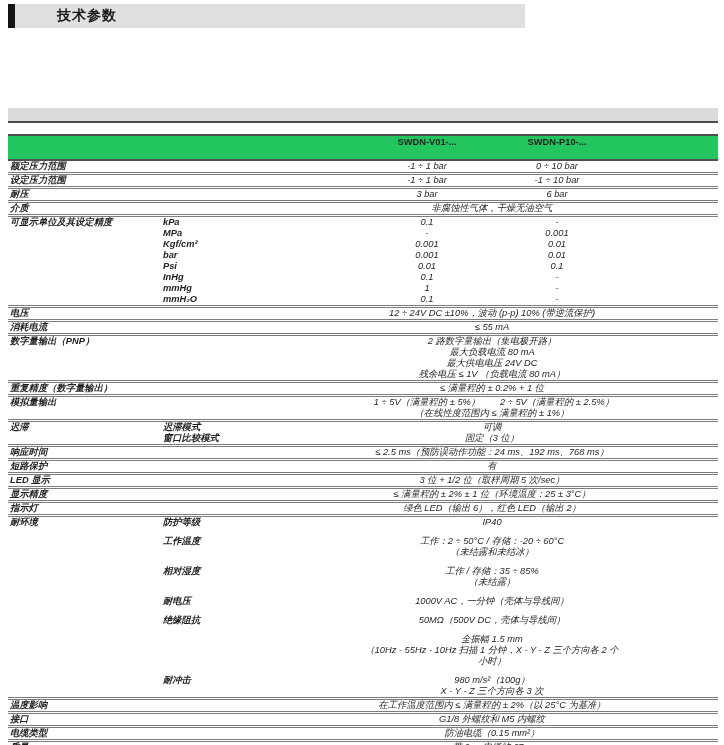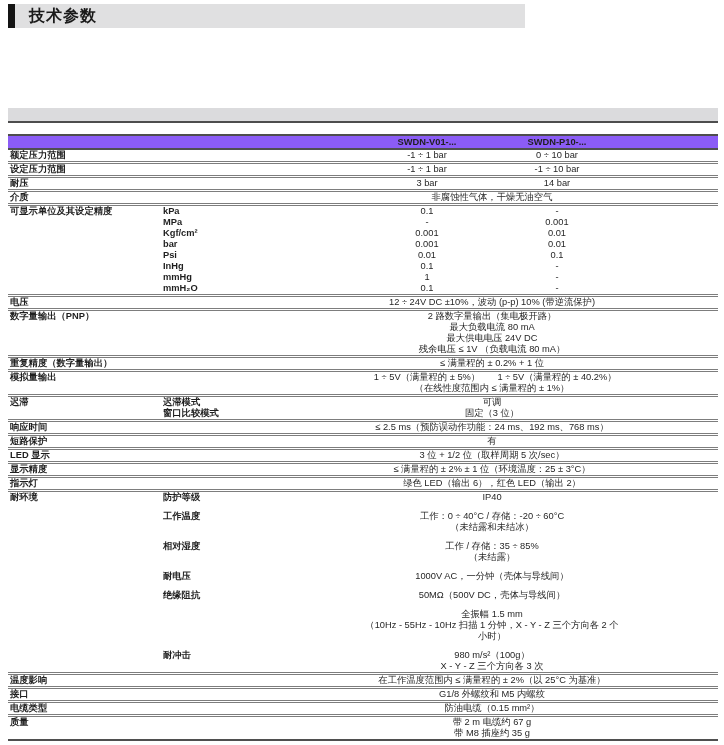--- a/index.html
+++ b/index.html
@@ -16,48 +16,49 @@
     position: absolute; left: 8px; top: 4px;
     width: 517px; height: 24px;
     display: flex; align-items: stretch;
   }
   .title-accent { width: 7px; background: #141414; }
   .title-bg {
     flex: 1; background: #e0e0e1;
     display: flex; align-items: center;
     padding-left: 14px;
   }
-  .title-text { font-size: 16px; font-weight: bold; color: #1a1a1a; letter-spacing: 1px; }
+  .title-text { font-size: 14px; font-weight: bold; color: #1a1a1a; letter-spacing: 1px; margin-left: 28px; }
   
   .gray-strip {
     position: absolute; left: 8px; top: 108px;
     width: 710px; height: 15px;
     background: #dbdbdd;
     border-bottom: 2px solid #4d4d4d;
   }
   
   .spec-table {
     position: absolute; left: 8px; top: 134px;
     width: 710px;
     border-top: 2px solid #4d4d4d;
     font-size: 9.3px; line-height: 11px;
   }
   .hdr-row {
     display: grid;
     grid-template-columns: 354px 130px 130px 1fr;
-    background: #8b5cf6;
-    height: 14px; line-height: 13px;
+    background: #22c55e;
+    height: 25px; line-height: 13px;
     border-bottom: 2px solid #4f4f4f;
   }
   .hdr-cell { text-align: center; font-weight: bold; color: #1f1f1f; }
   .row {
     display: grid;
     grid-template-columns: 127px 1fr;
     border-bottom: 3px double #7d7d7d;
     padding: 0;
+    font-style: italic;
   }
   .row:last-child { border-bottom: 2px solid #4f4f4f; }
   .rlabel { font-weight: bold; color: #1f1f1f; padding-left: 2px; }
   .rright { display: block; }
   .subrow {
     display: grid;
     grid-template-columns: 227px 130px 130px 1fr;
     align-items: start;
   }
   .subrow.gap { margin-bottom: 8px; }
@@ -107,21 +108,21 @@
             <div class="vcell c2">-1 ÷ 10 bar</div>
           </div>
         </div>
       </div>
       <div class="row">
         <div class="rlabel">耐压</div>
         <div class="rright">
           <div class="subrow">
             <div class="sublabel"></div>
             <div class="vcell c1">3 bar</div>
-            <div class="vcell c2">14 bar</div>
+            <div class="vcell c2">6 bar</div>
           </div>
         </div>
       </div>
       <div class="row">
         <div class="rlabel">介质</div>
         <div class="rright">
           <div class="subrow">
             <div class="sublabel"></div>
             <div class="vspan">
               <div class="vline">非腐蚀性气体，干燥无油空气</div>
@@ -174,20 +175,31 @@
           </div>
         </div>
       </div>
       <div class="row">
         <div class="rlabel">电压</div>
         <div class="rright">
           <div class="subrow">
             <div class="sublabel"></div>
             <div class="vspan">
               <div class="vline">12 ÷ 24V DC ±10%，波动 (p-p) 10% (带逆流保护)</div>
+            </div>
+          </div>
+        </div>
+      </div>
+      <div class="row">
+        <div class="rlabel">消耗电流</div>
+        <div class="rright">
+          <div class="subrow">
+            <div class="sublabel"></div>
+            <div class="vspan">
+              <div class="vline">≤ 55 mA</div>
             </div>
           </div>
         </div>
       </div>
       <div class="row">
         <div class="rlabel">数字量输出（PNP）</div>
         <div class="rright">
           <div class="subrow">
             <div class="sublabel"></div>
             <div class="vspan">
@@ -209,21 +221,21 @@
             </div>
           </div>
         </div>
       </div>
       <div class="row">
         <div class="rlabel">模拟量输出</div>
         <div class="rright">
           <div class="subrow">
             <div class="sublabel"></div>
             <div class="vcell c1">1 ÷ 5V（满量程的 ± 5%）</div>
-            <div class="vcell c2">1 ÷ 5V（满量程的 ± 40.2%）</div>
+            <div class="vcell c2">2 ÷ 5V（满量程的 ± 2.5%）</div>
             <div class="vspan">
               <div class="vline">（在线性度范围内 ≤ 满量程的 ± 1%）</div>
             </div>
           </div>
         </div>
       </div>
       <div class="row">
         <div class="rlabel">迟滞</div>
         <div class="rright">
           <div class="subrow">
@@ -300,21 +312,21 @@
         <div class="rright">
           <div class="subrow gap">
             <div class="sublabel">防护等级</div>
             <div class="vspan">
               <div class="vline">IP40</div>
             </div>
           </div>
           <div class="subrow gap">
             <div class="sublabel">工作温度</div>
             <div class="vspan">
-              <div class="vline">工作：0 ÷ 40°C / 存储：-20 ÷ 60°C</div>
+              <div class="vline">工作：2 ÷ 50°C / 存储：-20 ÷ 60°C</div>
               <div class="vline">（未结露和未结冰）</div>
             </div>
           </div>
           <div class="subrow gap">
             <div class="sublabel">相对湿度</div>
             <div class="vspan">
               <div class="vline">工作 / 存储：35 ÷ 85%</div>
               <div class="vline">（未结露）</div>
             </div>
           </div>

